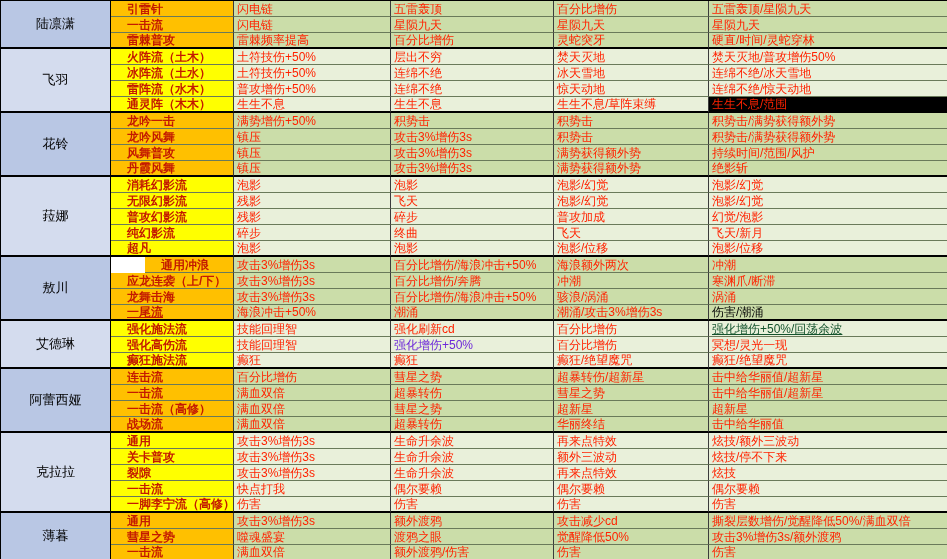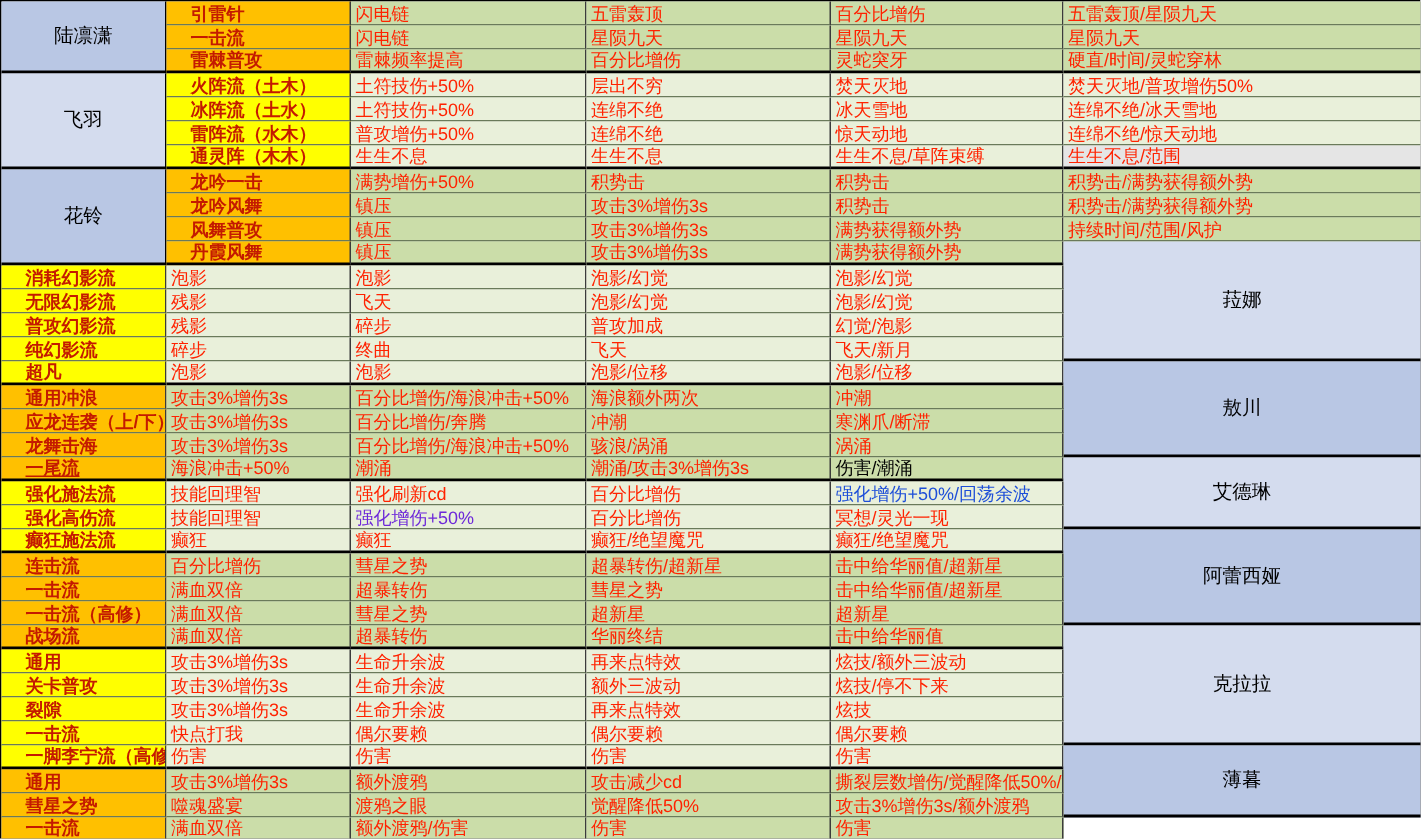--- a/index.html
+++ b/index.html
@@ -73,41 +73,42 @@
     <div class="cell data" style="background: rgb(233, 240, 218); color: rgb(255, 34, 0);">连绵不绝/冰天雪地</div>
     <div class="cell build" style="background: rgb(255, 255, 0); color: rgb(196, 26, 0);">雷阵流（水木）</div>
     <div class="cell data" style="background: rgb(233, 240, 218); color: rgb(255, 34, 0);">普攻增伤+50%</div>
     <div class="cell data" style="background: rgb(233, 240, 218); color: rgb(255, 34, 0);">连绵不绝</div>
     <div class="cell data" style="background: rgb(233, 240, 218); color: rgb(255, 34, 0);">惊天动地</div>
     <div class="cell data" style="background: rgb(233, 240, 218); color: rgb(255, 34, 0);">连绵不绝/惊天动地</div>
     <div class="cell build gsep" style="background: rgb(255, 255, 0); color: rgb(196, 26, 0);">通灵阵（木木）</div>
     <div class="cell data gsep" style="background: rgb(233, 240, 218); color: rgb(255, 34, 0);">生生不息</div>
     <div class="cell data gsep" style="background: rgb(233, 240, 218); color: rgb(255, 34, 0);">生生不息</div>
     <div class="cell data gsep" style="background: rgb(233, 240, 218); color: rgb(255, 34, 0);">生生不息/草阵束缚</div>
-    <div class="cell data gsep" style="background: #e5e5e5; color: rgb(255, 34, 0);">生生不息/范围</div>
+    <div class="cell data gsep" style="background: #000000; color: rgb(255, 34, 0);">生生不息/范围</div>
     <div class="cell char" style="grid-row: span 4; background: rgb(185, 199, 228); color: rgb(0, 0, 0);">花铃</div>
     <div class="cell build" style="background: rgb(255, 192, 0); color: rgb(196, 26, 0);">龙吟一击</div>
     <div class="cell data" style="background: rgb(203, 221, 169); color: rgb(255, 34, 0);">满势增伤+50%</div>
     <div class="cell data" style="background: rgb(203, 221, 169); color: rgb(255, 34, 0);">积势击</div>
     <div class="cell data" style="background: rgb(203, 221, 169); color: rgb(255, 34, 0);">积势击</div>
     <div class="cell data" style="background: rgb(203, 221, 169); color: rgb(255, 34, 0);">积势击/满势获得额外势</div>
     <div class="cell build" style="background: rgb(255, 192, 0); color: rgb(196, 26, 0);">龙吟风舞</div>
     <div class="cell data" style="background: rgb(203, 221, 169); color: rgb(255, 34, 0);">镇压</div>
     <div class="cell data" style="background: rgb(203, 221, 169); color: rgb(255, 34, 0);">攻击3%增伤3s</div>
     <div class="cell data" style="background: rgb(203, 221, 169); color: rgb(255, 34, 0);">积势击</div>
     <div class="cell data" style="background: rgb(203, 221, 169); color: rgb(255, 34, 0);">积势击/满势获得额外势</div>
     <div class="cell build" style="background: rgb(255, 192, 0); color: rgb(196, 26, 0);">风舞普攻</div>
     <div class="cell data" style="background: rgb(203, 221, 169); color: rgb(255, 34, 0);">镇压</div>
     <div class="cell data" style="background: rgb(203, 221, 169); color: rgb(255, 34, 0);">攻击3%增伤3s</div>
     <div class="cell data" style="background: rgb(203, 221, 169); color: rgb(255, 34, 0);">满势获得额外势</div>
     <div class="cell data" style="background: rgb(203, 221, 169); color: rgb(255, 34, 0);">持续时间/范围/风护</div>
     <div class="cell build gsep" style="background: rgb(255, 192, 0); color: rgb(196, 26, 0);">丹霞风舞</div>
     <div class="cell data gsep" style="background: rgb(203, 221, 169); color: rgb(255, 34, 0);">镇压</div>
     <div class="cell data gsep" style="background: rgb(203, 221, 169); color: rgb(255, 34, 0);">攻击3%增伤3s</div>
     <div class="cell data gsep" style="background: rgb(203, 221, 169); color: rgb(255, 34, 0);">满势获得额外势</div>
+    <div class="cell data gsep" style="background: rgb(203, 221, 169); color: rgb(255, 34, 0);">绝影斩</div>
     <div class="cell char" style="grid-row: span 5; background: rgb(212, 220, 238); color: rgb(0, 0, 0);">菈娜</div>
     <div class="cell build" style="background: rgb(255, 255, 0); color: rgb(196, 26, 0);">消耗幻影流</div>
     <div class="cell data" style="background: rgb(233, 240, 218); color: rgb(255, 34, 0);">泡影</div>
     <div class="cell data" style="background: rgb(233, 240, 218); color: rgb(255, 34, 0);">泡影</div>
     <div class="cell data" style="background: rgb(233, 240, 218); color: rgb(255, 34, 0);">泡影/幻觉</div>
     <div class="cell data" style="background: rgb(233, 240, 218); color: rgb(255, 34, 0);">泡影/幻觉</div>
     <div class="cell build" style="background: rgb(255, 255, 0); color: rgb(196, 26, 0);">无限幻影流</div>
     <div class="cell data" style="background: rgb(233, 240, 218); color: rgb(255, 34, 0);">残影</div>
     <div class="cell data" style="background: rgb(233, 240, 218); color: rgb(255, 34, 0);">飞天</div>
     <div class="cell data" style="background: rgb(233, 240, 218); color: rgb(255, 34, 0);">泡影/幻觉</div>
@@ -121,21 +122,21 @@
     <div class="cell data" style="background: rgb(233, 240, 218); color: rgb(255, 34, 0);">碎步</div>
     <div class="cell data" style="background: rgb(233, 240, 218); color: rgb(255, 34, 0);">终曲</div>
     <div class="cell data" style="background: rgb(233, 240, 218); color: rgb(255, 34, 0);">飞天</div>
     <div class="cell data" style="background: rgb(233, 240, 218); color: rgb(255, 34, 0);">飞天/新月</div>
     <div class="cell build gsep" style="background: rgb(255, 255, 0); color: rgb(196, 26, 0);">超凡</div>
     <div class="cell data gsep" style="background: rgb(233, 240, 218); color: rgb(255, 34, 0);">泡影</div>
     <div class="cell data gsep" style="background: rgb(233, 240, 218); color: rgb(255, 34, 0);">泡影</div>
     <div class="cell data gsep" style="background: rgb(233, 240, 218); color: rgb(255, 34, 0);">泡影/位移</div>
     <div class="cell data gsep" style="background: rgb(233, 240, 218); color: rgb(255, 34, 0);">泡影/位移</div>
     <div class="cell char" style="grid-row: span 4; background: rgb(185, 199, 228); color: rgb(0, 0, 0);">敖川</div>
-    <div class="cell build" style="background: rgb(255, 192, 0); color: rgb(196, 26, 0);">通用冲浪</div>
+    <div class="cell build" style="background: rgb(255, 192, 0); color: rgb(196, 26, 0); margin-left: 34px;">通用冲浪</div>
     <div class="cell data" style="background: rgb(203, 221, 169); color: rgb(255, 34, 0);">攻击3%增伤3s</div>
     <div class="cell data" style="background: rgb(203, 221, 169); color: rgb(255, 34, 0);">百分比增伤/海浪冲击+50%</div>
     <div class="cell data" style="background: rgb(203, 221, 169); color: rgb(255, 34, 0);">海浪额外两次</div>
     <div class="cell data" style="background: rgb(203, 221, 169); color: rgb(255, 34, 0);">冲潮</div>
     <div class="cell build" style="background: rgb(255, 192, 0); color: rgb(196, 26, 0);">应龙连袭（上/下）</div>
     <div class="cell data" style="background: rgb(203, 221, 169); color: rgb(255, 34, 0);">攻击3%增伤3s</div>
     <div class="cell data" style="background: rgb(203, 221, 169); color: rgb(255, 34, 0);">百分比增伤/奔腾</div>
     <div class="cell data" style="background: rgb(203, 221, 169); color: rgb(255, 34, 0);">冲潮</div>
     <div class="cell data" style="background: rgb(203, 221, 169); color: rgb(255, 34, 0);">寒渊爪/断滞</div>
     <div class="cell build" style="background: rgb(255, 192, 0); color: rgb(196, 26, 0);">龙舞击海</div>
@@ -146,21 +147,21 @@
     <div class="cell build gsep" style="background: rgb(255, 192, 0); color: rgb(196, 26, 0); text-decoration: underline;">一尾流</div>
     <div class="cell data gsep" style="background: rgb(203, 221, 169); color: rgb(255, 34, 0);">海浪冲击+50%</div>
     <div class="cell data gsep" style="background: rgb(203, 221, 169); color: rgb(255, 34, 0);">潮涌</div>
     <div class="cell data gsep" style="background: rgb(203, 221, 169); color: rgb(255, 34, 0);">潮涌/攻击3%增伤3s</div>
     <div class="cell data gsep" style="background: rgb(203, 221, 169); color: #000000;">伤害/潮涌</div>
     <div class="cell char" style="grid-row: span 3; background: rgb(212, 220, 238); color: rgb(0, 0, 0);">艾德琳</div>
     <div class="cell build" style="background: rgb(255, 255, 0); color: rgb(196, 26, 0);">强化施法流</div>
     <div class="cell data" style="background: rgb(233, 240, 218); color: rgb(255, 34, 0);">技能回理智</div>
     <div class="cell data" style="background: rgb(233, 240, 218); color: rgb(255, 34, 0);">强化刷新cd</div>
     <div class="cell data" style="background: rgb(233, 240, 218); color: rgb(255, 34, 0);">百分比增伤</div>
-    <div class="cell data" style="background: rgb(233, 240, 218); color: #1d4ed8;">强化增伤+50%/回荡余波</div>
+    <div class="cell data" style="background: rgb(233, 240, 218); color: #14532d; text-decoration: underline;">强化增伤+50%/回荡余波</div>
     <div class="cell build" style="background: rgb(255, 255, 0); color: rgb(196, 26, 0);">强化高伤流</div>
     <div class="cell data" style="background: rgb(233, 240, 218); color: rgb(255, 34, 0);">技能回理智</div>
     <div class="cell data" style="background: rgb(233, 240, 218); color: #6d28d9;">强化增伤+50%</div>
     <div class="cell data" style="background: rgb(233, 240, 218); color: rgb(255, 34, 0);">百分比增伤</div>
     <div class="cell data" style="background: rgb(233, 240, 218); color: rgb(255, 34, 0);">冥想/灵光一现</div>
     <div class="cell build gsep" style="background: rgb(255, 255, 0); color: rgb(196, 26, 0);">癫狂施法流</div>
     <div class="cell data gsep" style="background: rgb(233, 240, 218); color: rgb(255, 34, 0);">癫狂</div>
     <div class="cell data gsep" style="background: rgb(233, 240, 218); color: rgb(255, 34, 0);">癫狂</div>
     <div class="cell data gsep" style="background: rgb(233, 240, 218); color: rgb(255, 34, 0);">癫狂/绝望魔咒</div>
     <div class="cell data gsep" style="background: rgb(233, 240, 218); color: rgb(255, 34, 0);">癫狂/绝望魔咒</div>

